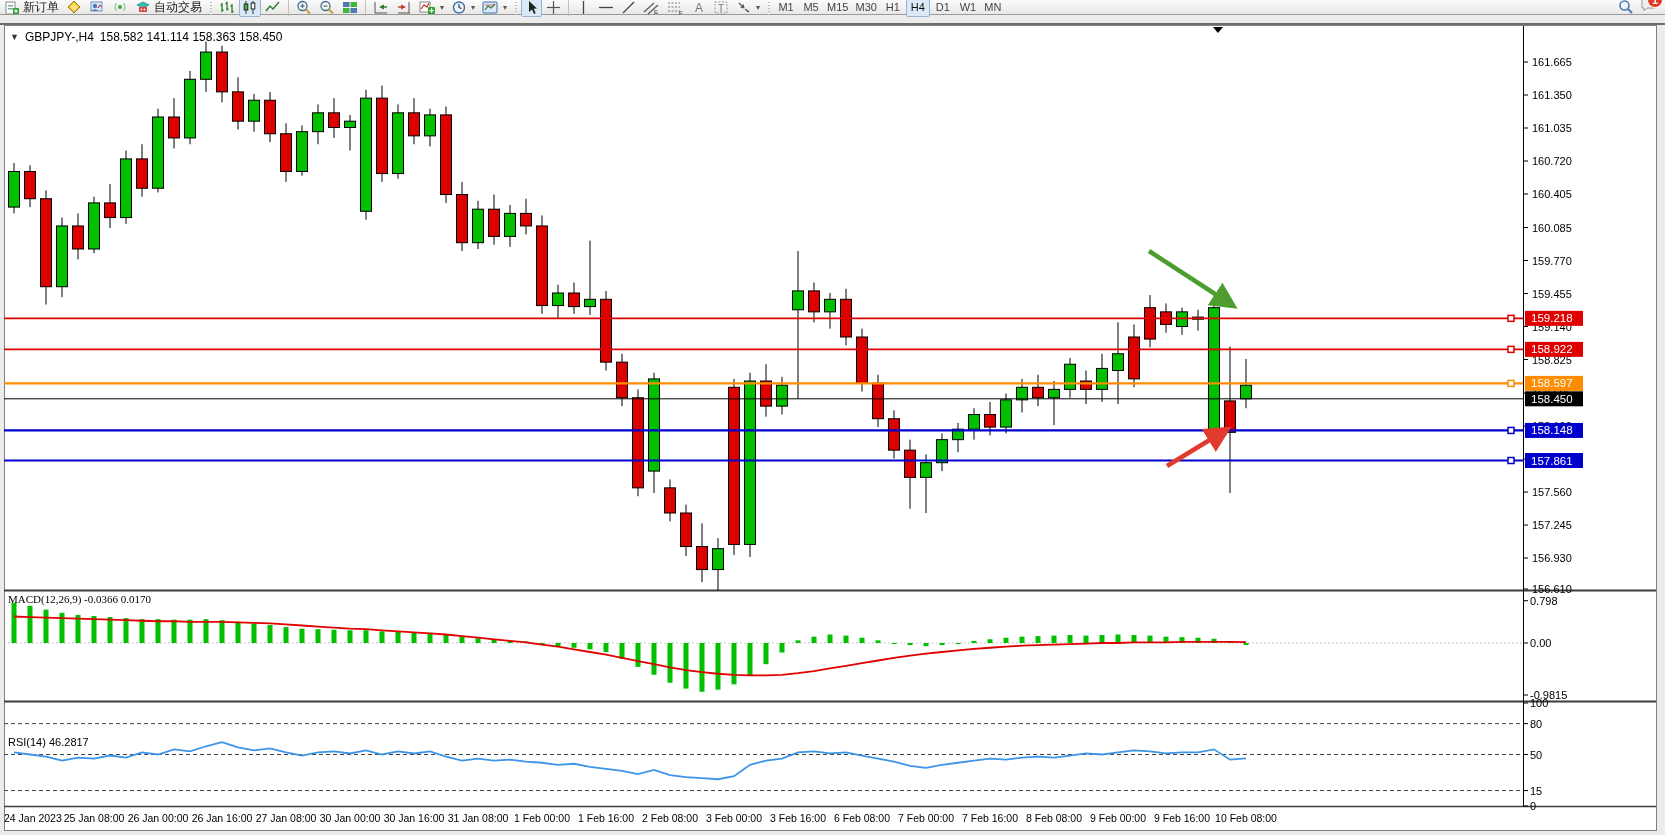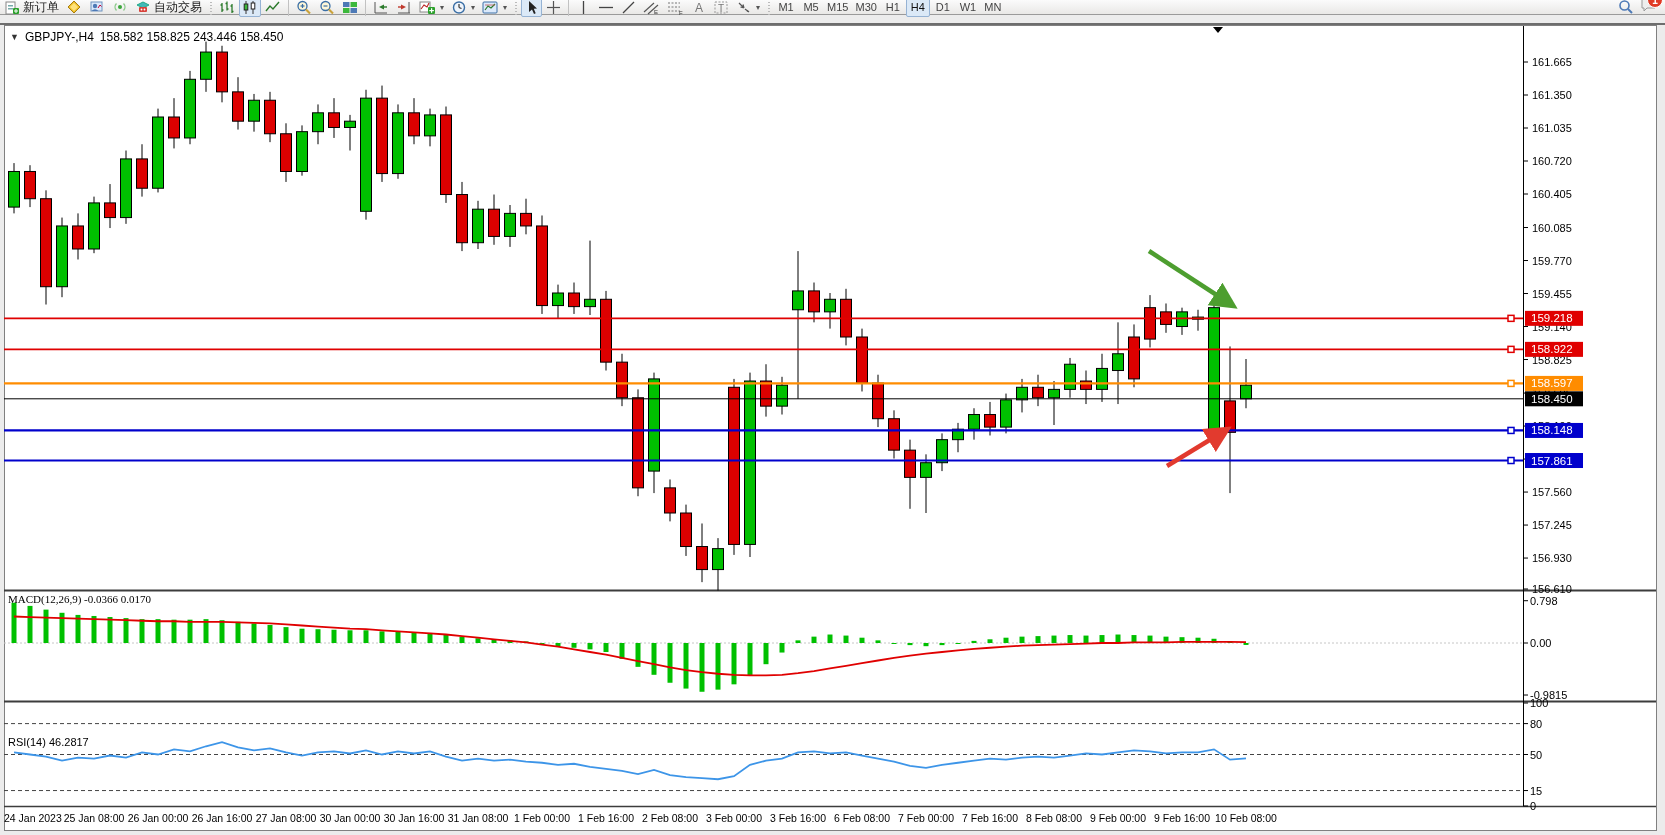--- a/index.html
+++ b/index.html
@@ -266,21 +266,21 @@
       <div class="badge">1</div>
     </div>
   </div>
 </div>
 
 <div class="chart-window"></div>
 
 <div class="chart-title">
   <span class="tri">▼</span>
   <span>GBPJPY-,H4</span>
-  <span>158.582 158.825 243.446 158.450</span>
+  <span>158.582 141.114 158.363 158.450</span>
 </div>
 
 <div class="ind-label macd-label">
   <span>MACD(12,26,9)</span>
   <span>-0.0366 0.0170</span>
 </div>
 <div class="ind-label rsi-label">
   <span>RSI(14)</span>
   <span>46.2817</span>
 </div>

